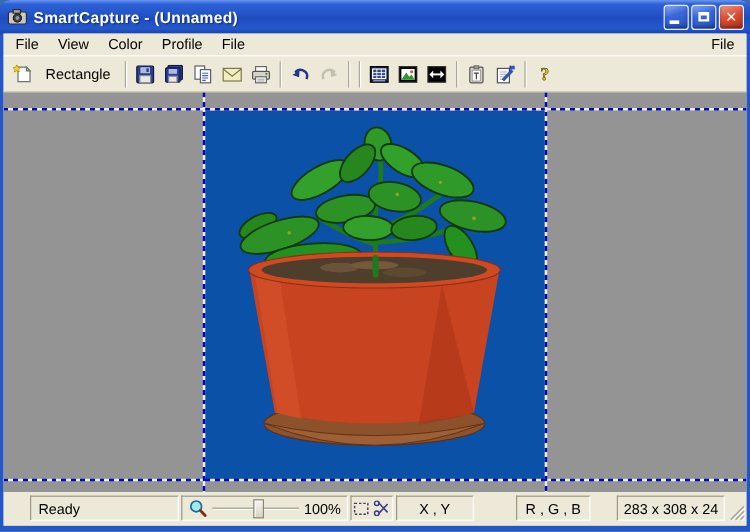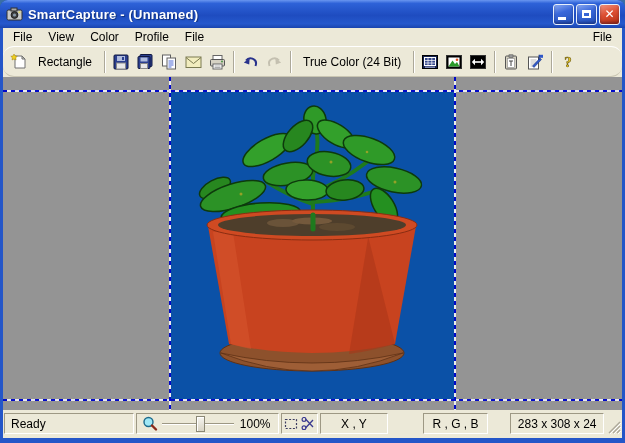--- a/index.html
+++ b/index.html
@@ -35,21 +35,21 @@
   .glyph-x{ color:#fff; font-weight:bold; font-size:12px; line-height:1; font-family:"DejaVu Sans", sans-serif; }
   
   .client{ margin:0 3px; width:619px; background:#ece9d8; }
   
   .menubar{ height:18px; display:flex; align-items:center; background:#ece9d8; padding:0 2px; }
   .menu-item{ padding:1px 8px; cursor:default; }
   .menu-spacer{ flex:1; }
   
   .toolbar{
     height:31px; display:flex; align-items:center; background:#ece9d8;
-    padding:0 3px; border-top:1px solid #fff; border-bottom:1px solid #c9c5b2;border-radius:11px;
+    padding:0 3px; border-top:1px solid #fff; border-bottom:1px solid #c9c5b2;
   }
   .tbtn{
     height:24px; min-width:24px; display:flex; align-items:center; justify-content:center;
     background:transparent; border:1px solid transparent; padding:0 2px;
   }
   .tbtn.text{ padding:0 7px; font-size:12px; white-space:nowrap; }
   .tsep{ width:1px; height:22px; background:#aca899; box-shadow:1px 0 0 #fff; margin:0 4px; flex:none; }
   .disabled{ opacity:.95; }
   
   .workspace{
@@ -62,21 +62,21 @@
     background:repeating-linear-gradient(180deg,#0008c8 0 4px,#ececec 4px 8px); }
   
   .statusbar{
     height:28px; display:flex; align-items:center; gap:2px; background:#ece9d8;
     padding:2px 1px 3px 1px; font-size:12px;
   }
   .panel{
     height:21px; border:1px solid; border-color:#9d9884 #fff #fff #9d9884;
     display:flex; align-items:center; justify-content:center; background:#ece9d8;
   }
-  .p-ready{ width:138px; justify-content:flex-start; padding-left:6px; }
+  .p-ready{ width:138px; justify-content:flex-start; padding-left:6px;margin-left:21px; }
   .p-zoom{ width:152px; gap:4px; padding:0 5px; }
   .p-icons{ width:40px; gap:3px; }
   .p-xy{ width:72px; }
   .p-rgb{ width:70px;margin-left:33px; }
   .p-info{ width:100px;margin-left:20px; }
   .slider{ position:relative; width:72px; height:16px; flex:none; }
   .slider-track{ position:absolute; top:7px; left:0; width:72px; height:2px;
     background:#9d9884; border-bottom:1px solid #fff; }
   .slider-thumb{ position:absolute; top:0; left:34px; width:9px; height:16px;
     background:linear-gradient(180deg,#f6f5f0,#d8d4c4); border:1px solid #8a8775;
@@ -178,21 +178,20 @@
           <path d="M1.8 8.6 L7.6 4.6 L7.2 10.4 Z" fill="#28328c"></path>
         </svg>
       </button>
       <button class="tbtn disabled">
         <svg width="17" height="15" viewBox="0 0 17 15">
           <path d="M3.5 12 Q1.5 6.5 6.5 4.6 Q10.5 3.2 13 6.5" fill="none" stroke="#c2beae" stroke-width="2"></path>
           <path d="M15.2 8.6 L9.4 4.6 L9.8 10.4 Z" fill="#c2beae"></path>
         </svg>
       </button>
       <div class="tsep"></div>
-      <button class="tbtn text">True Color (24 Bit)</button>
       <div class="tsep"></div>
       <button class="tbtn">
         <svg width="16" height="16" viewBox="0 0 16 16">
           <rect x="0.5" y="1.5" width="15" height="13" fill="#14204e" stroke="#000"></rect>
           <rect x="2.5" y="3.5" width="11" height="8" fill="#36488c" stroke="#fff"></rect>
           <path d="M2.5 6.5 h11 M2.5 9 h11 M6 3.5 v8 M9.8 3.5 v8" stroke="#fff" stroke-width=".7"></path>
           <rect x="3" y="12.5" width="10" height="1.4" fill="#8a94c0"></rect>
         </svg>
       </button>
       <button class="tbtn">

